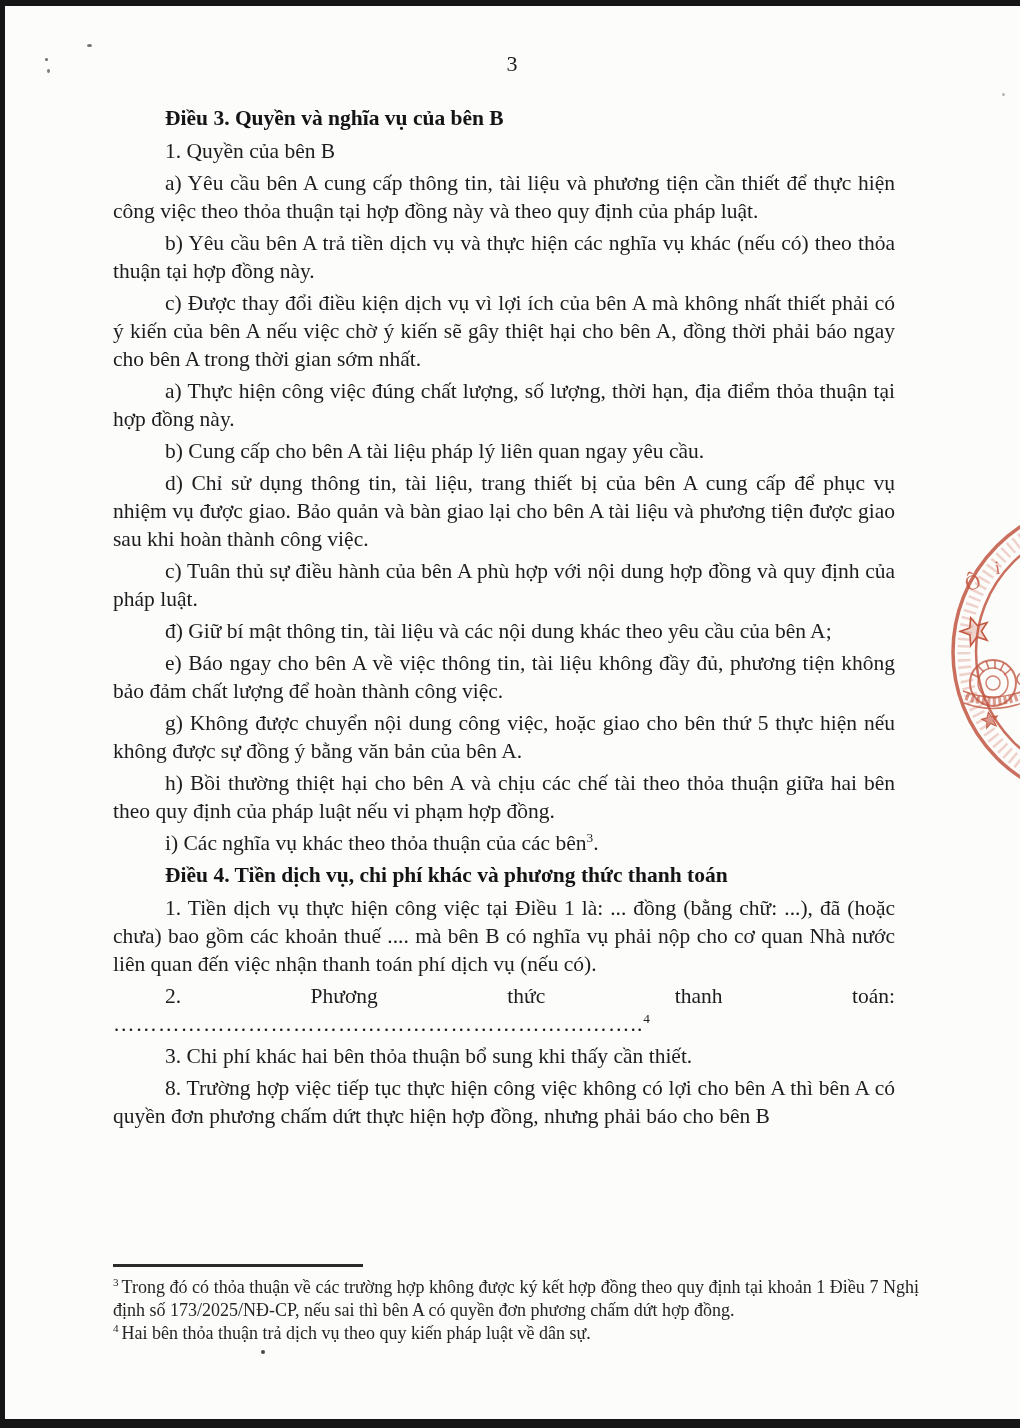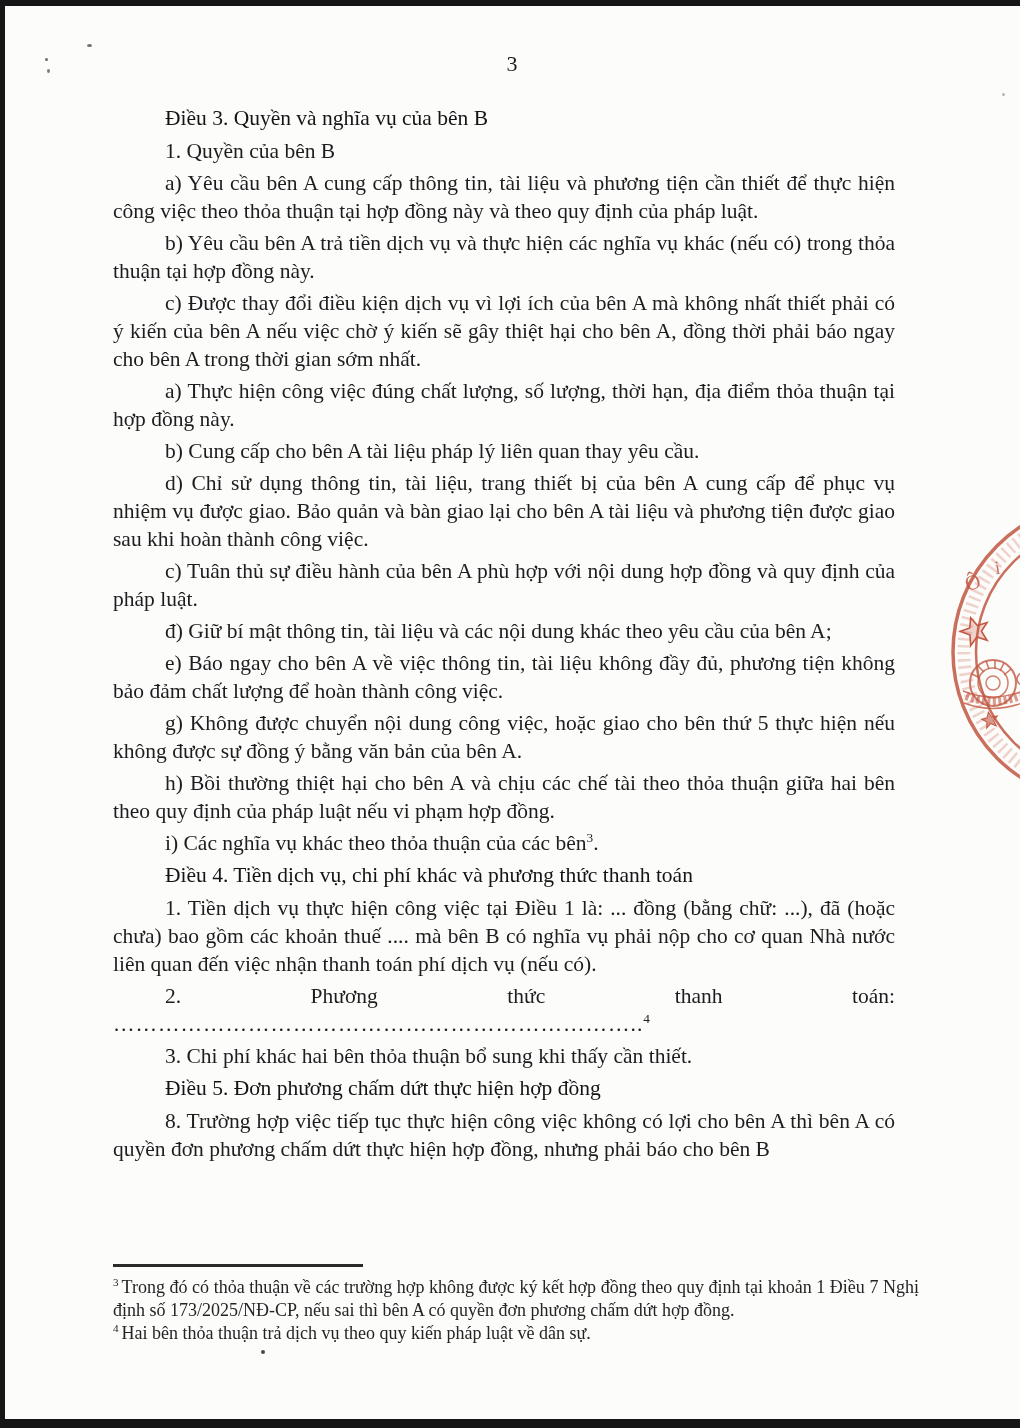--- a/index.html
+++ b/index.html
@@ -14,21 +14,21 @@
   .edge-bottom{left:0;bottom:0;width:1020px;height:9px;}
   .page-number{
     position:absolute;top:50px;left:113px;width:798px;
     text-align:center;font-size:22px;line-height:28px;
   }
   .doc{
     position:absolute;top:101px;left:113px;width:798px;
     font-size:21.5px;line-height:28px;text-align:justify;
   }
   .doc p{margin:0 16px 4px 0;text-indent:52px;}
-  .doc p.heading{font-weight:normal;margin:3px 0 5px 0;color:#141416;}
+  .doc p.heading{font-weight:bold;margin:3px 0 5px 0;color:#141416;}
   sup{font-size:62%;line-height:0;vertical-align:super;}
   .nowrap{white-space:nowrap;}
   .leader{letter-spacing:1px;}
   .footnotes{
     position:absolute;top:1264px;left:113px;width:806px;
     font-size:18px;line-height:23px;color:#242426;text-align:justify;
   }
   .fn-rule{width:250px;height:0;border-top:3px solid #2b2b2b;margin-bottom:9px;}
   .footnotes p{margin:0;}
   .footnotes sup{margin-right:3px;}
@@ -54,36 +54,35 @@
   <div class="speck s3"></div>
   <div class="speck s4"></div>
   <div class="speck s5"></div>
 
   <div class="page-number">3</div>
 
   <div class="doc">
     <p class="heading">Điều 3. Quyền và nghĩa vụ của bên B</p>
     <p class="para">1. Quyền của bên B</p>
     <p class="para">a) Yêu cầu bên A cung cấp thông tin, tài liệu và phương tiện cần thiết để thực hiện công việc theo thỏa thuận tại hợp đồng này và theo quy định của pháp luật.</p>
-    <p class="para">b) Yêu cầu bên A trả tiền dịch vụ và thực hiện các nghĩa vụ khác (nếu có) trong thỏa thuận tại hợp đồng này.</p>
+    <p class="para">b) Yêu cầu bên A trả tiền dịch vụ và thực hiện các nghĩa vụ khác (nếu có) theo thỏa thuận tại hợp đồng này.</p>
     <p class="para">c) Được thay đổi điều kiện dịch vụ vì lợi ích của bên A mà không nhất thiết phải có ý kiến của bên A nếu việc chờ ý kiến sẽ gây thiệt hại cho bên A, đồng thời phải báo ngay cho bên A trong thời gian sớm nhất.</p>
     <p class="para">a) Thực hiện công việc đúng chất lượng, số lượng, thời hạn, địa điểm thỏa thuận tại hợp đồng này.</p>
-    <p class="para">b) Cung cấp cho bên A tài liệu pháp lý liên quan thay yêu cầu.</p>
+    <p class="para">b) Cung cấp cho bên A tài liệu pháp lý liên quan ngay yêu cầu.</p>
     <p class="para">d) Chỉ sử dụng thông tin, tài liệu, trang thiết bị của bên A cung cấp để phục vụ nhiệm vụ được giao. Bảo quản và bàn giao lại cho bên A tài liệu và phương tiện được giao sau khi hoàn thành công việc.</p>
     <p class="para">c) Tuân thủ sự điều hành của bên A phù hợp với nội dung hợp đồng và quy định của pháp luật.</p>
     <p class="para">đ) Giữ bí mật thông tin, tài liệu và các nội dung khác theo yêu cầu của bên A;</p>
     <p class="para">e) Báo ngay cho bên A về việc thông tin, tài liệu không đầy đủ, phương tiện không bảo đảm chất lượng để hoàn thành công việc.</p>
     <p class="para">g) Không được chuyển nội dung công việc, hoặc giao cho bên thứ 5 thực hiện nếu không được sự đồng ý bằng văn bản của bên A.</p>
     <p class="para">h) Bồi thường thiệt hại cho bên A và chịu các chế tài theo thỏa thuận giữa hai bên theo quy định của pháp luật nếu vi phạm hợp đồng.</p>
     <p class="para"><span>i) Các nghĩa vụ khác theo thỏa thuận của các bên</span><sup>3</sup><span>.</span></p>
     <p class="heading">Điều 4. Tiền dịch vụ, chi phí khác và phương thức thanh toán</p>
     <p class="para">1. Tiền dịch vụ thực hiện công việc tại Điều 1 là: ... đồng (bằng chữ: ...), đã (hoặc chưa) bao gồm các khoản thuế .... mà bên B có nghĩa vụ phải nộp cho cơ quan Nhà nước liên quan đến việc nhận thanh toán phí dịch vụ (nếu có).</p>
     <p class="para"><span>2. Phương thức thanh toán: </span><span class="nowrap"><span class="leader">……………………………………………………………..</span><sup>4</sup></span></p>
     <p class="para">3. Chi phí khác hai bên thỏa thuận bổ sung khi thấy cần thiết.</p>
-    <p class="heading">Điều 5. Đơn phương chấm dứt thực hiện hợp đồng</p>
     <p class="para">8. Trường hợp việc tiếp tục thực hiện công việc không có lợi cho bên A thì bên A có quyền đơn phương chấm dứt thực hiện hợp đồng, nhưng phải báo cho bên B</p>
   </div>
 
   <div class="footnotes">
     <div class="fn-rule"></div>
     <p><sup>3</sup><span>Trong đó có thỏa thuận về các trường hợp không được ký kết hợp đồng theo quy định tại khoản 1 Điều 7 Nghị định số 173/2025/NĐ-CP, nếu sai thì bên A có quyền đơn phương chấm dứt hợp đồng.</span></p>
     <p><sup>4</sup><span>Hai bên thỏa thuận trả dịch vụ theo quy kiến pháp luật về dân sự.</span></p>
   </div>
 
   <svg class="stamp" viewBox="0 0 82 260" xmlns="http://www.w3.org/2000/svg">

